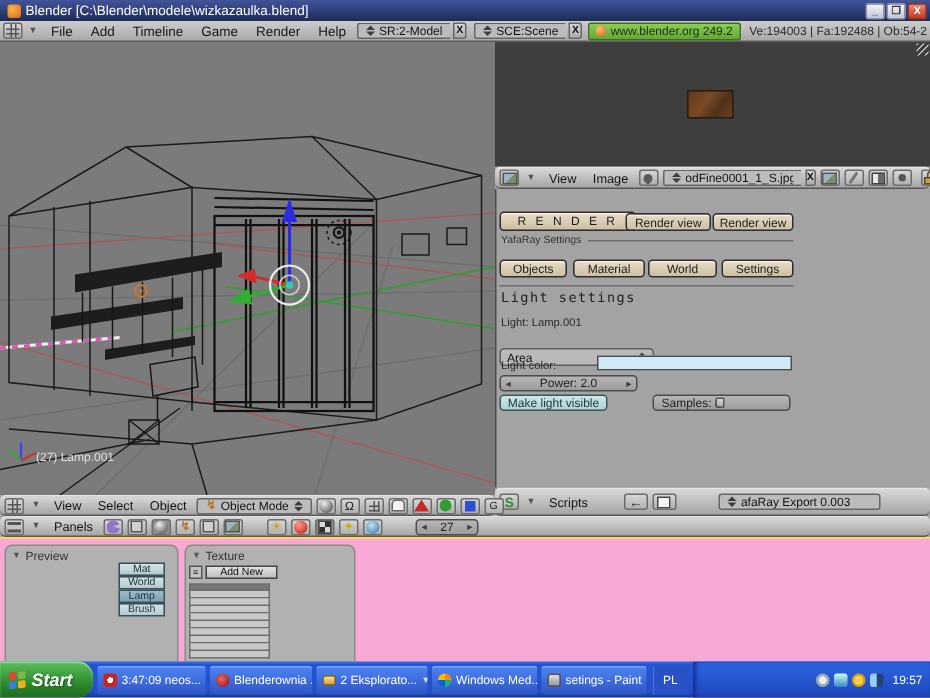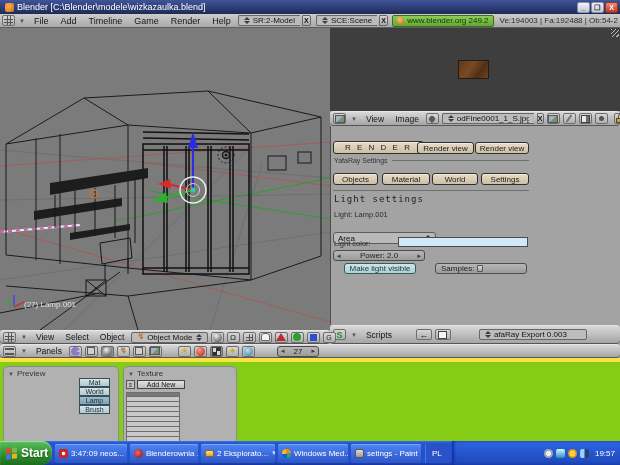--- a/index.html
+++ b/index.html
@@ -72,21 +72,21 @@
   .g-winframe { width:9px; height:8px; border:1px solid #444; background:#f4f4f4; }
   .g-dot { width:5px; height:5px; border-radius:50%; background:#555; }
   .g-pen { width:2px; height:9px; background:#777; transform:rotate(35deg); border-radius:1px; }
   .g-half { width:9px; height:8px; background:linear-gradient(90deg,#e8e8e8 50%,#6a6a6a 50%); border:1px solid #444; }
   .g-lock { display:flex; flex-direction:column; align-items:center; }
   .g-lock .sh { width:5px; height:4px; border:1.5px solid #5a4a1e; border-bottom:none; border-radius:3px 3px 0 0; }
   .g-lock .bd { width:8px; height:5px; background:#c2a24e; border:1px solid #5a4a1e; }
   .g-script { color:#2e8b2e; font-weight:bold; font-size:9px; }
 
   
-  #btns-content { position:absolute; left:0; top:358px; width:620px; height:83px; background:#84cc16; border-top:4px solid #fde047; }
+  #btns-content { position:absolute; left:0; top:358px; width:620px; height:83px; background:#f9a8d4; border-top:1px solid #fde047; }
   .bpanel { position:absolute; background:#b1b1b1; border:1px solid #8a8a8a; border-radius:5px 5px 0 0; }
   .bpanel .ph { display:flex; align-items:center; gap:3px; padding:2px 4px; font-size:8px; color:#333; }
   .ph .tri { font-size:6px; color:#555; }
   .pv-btn { position:absolute; left:75px; width:31px; height:9px; border:1px solid #35505a;
     background:linear-gradient(#d6e4e8,#b2c9cf); font-size:7px; line-height:8px; text-align:center; color:#1c2f36; }
   .pv-btn.sel { background:linear-gradient(#9dbcc8,#7fa3b2); }
   .addnew-ico { position:absolute; left:2px; top:13px; width:9px; height:9px; border:1px solid #555; background:#c4c4c4; font-size:6px; text-align:center; line-height:8px; }
   .addnew { position:absolute; left:13px; top:13px; width:48px; height:9px; border:1px solid #444;
     background:linear-gradient(#e3e3e3,#bdbdbd); font-size:7px; line-height:8px; text-align:center; }
   #tex-list { position:absolute; left:2px; top:25px; width:54px; }
@@ -116,23 +116,23 @@
   .slider { position:absolute; border:1px solid #4c4c4c; border-radius:3px; background:linear-gradient(#b6b6b6,#9c9c9c);
     display:flex; align-items:center; justify-content:center; font-size:8px; color:#1e1e1e; }
   .slider .arr { position:absolute; font-size:7px; color:#3c3c3c; }
   .toggle { position:absolute; border:1px solid #3c5a5a; border-radius:3px; background:linear-gradient(#cfe6e6,#aed2d4);
     display:flex; align-items:center; justify-content:center; font-size:8px; color:#15383a; }
   .knob { position:absolute; left:45%; top:1px; bottom:1px; width:6px; background:linear-gradient(#d8d8d8,#a8a8a8); border:1px solid #555; border-radius:1px; }
 
   
   #taskbar { position:absolute; left:0; top:441px; width:620px; height:24px;
     background:linear-gradient(#3b74ec 0%,#2455d2 8%,#2250c8 85%,#16349a 100%); display:flex; align-items:center; }
-  #start { height:24px; width:52px; border-radius:0 10px 10px 0;
+  #start { height:24px; width:62px; border-radius:0 10px 10px 0;
     background:linear-gradient(#5bbf5b,#2f8b2f 60%,#1e6b1e); box-shadow:inset 0 1px 1px #9fe09f;
-    display:flex; align-items:center; gap:4px; padding-left:6px; color:#fff; font-weight:bold; 
+    display:flex; align-items:center; gap:4px; padding-left:6px; color:#fff; font-weight:bold; font-style:italic;
     font-size:12px; text-shadow:1px 1px 1px #14491499; }
   .flag { width:11px; height:11px; display:grid; grid-template-columns:5px 5px; grid-template-rows:5px 5px; gap:1px; transform:skewY(-6deg); }
   .flag i { border-radius:1px; } .flag .r{background:#e4452c}.flag .g{background:#7ab648}.flag .b{background:#3b7ddd}.flag .y{background:#f0b01e}
   .task { height:19px; margin-left:3px; border-radius:2px; display:flex; align-items:center; gap:3px; padding:0 4px;
     background:linear-gradient(#4f86f2,#3a67da 60%,#2e56c4); box-shadow:inset 0 1px 0 #7ba6f8; color:#fff; font-size:8px;
     white-space:nowrap; overflow:hidden; }
   .task.active { background:linear-gradient(#20398e,#2a4aa8); box-shadow:inset 0 1px 2px #12205c; }
   .ticon { width:9px; height:9px; border-radius:2px; flex:none; }
   .ti-clock { background:radial-gradient(circle,#fff 30%,#c22 32%); }
   .ti-red { background:radial-gradient(circle at 40% 40%,#e66,#801010); border-radius:50%; }
@@ -363,21 +363,21 @@
 
   <div class="small-label" style="left:3px;top:113px">Light color:</div>
   <div class="swatch" style="left:67px;top:111px;width:130px;height:10px;background:#cfe9f8"></div>
 
   <div class="slider" style="left:2px;top:124px;width:92px;height:11px">
     <span class="arr" style="left:3px">◂</span>
     <span>Power: 2.0</span>
     <span class="arr" style="right:3px">▸</span>
   </div>
 
-  <div class="toggle" style="left:13px;top:137px;width:72px;height:11px">Make light visible</div>
+  <div class="toggle" style="left:2px;top:137px;width:72px;height:11px">Make light visible</div>
 
   <div class="slider" style="left:104px;top:137px;width:92px;height:11px;justify-content:flex-start;padding-left:5px">
     <span>Samples: 8</span>
     <span class="knob"></span>
   </div>
 </div>
 
 <div class="bhdr" style="left:330px;top:325px;width:290px;height:19px">
   <span class="ibtn">
       <span class="g-script">S</span>

